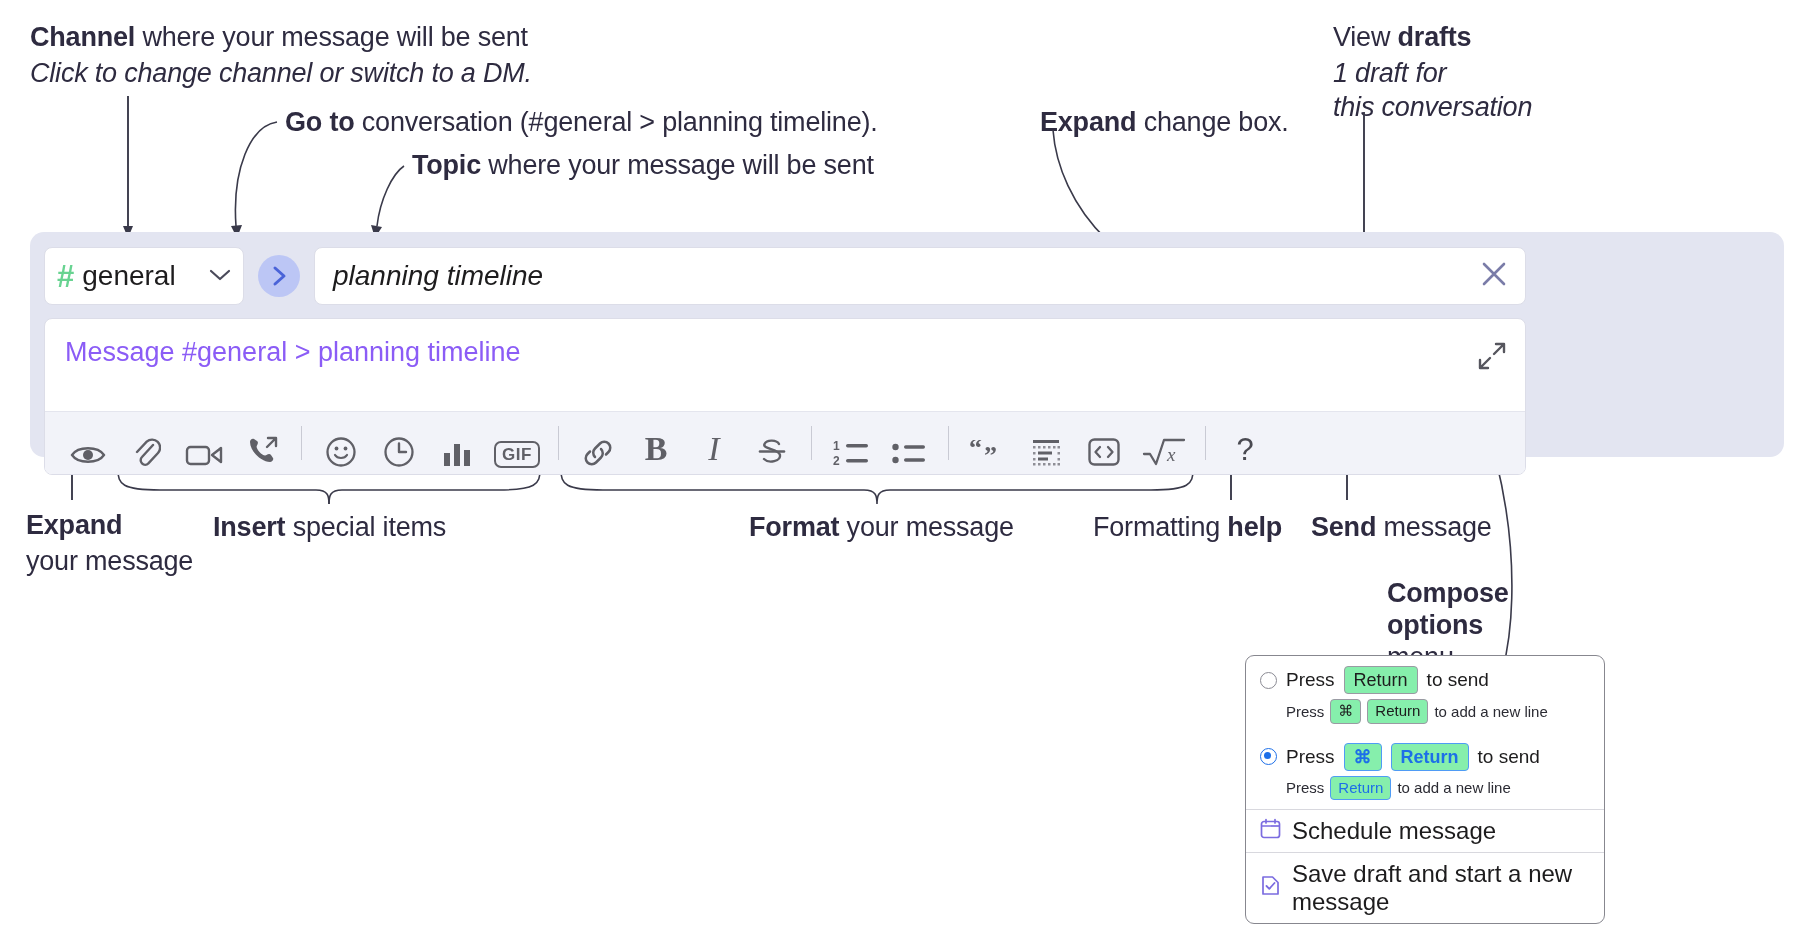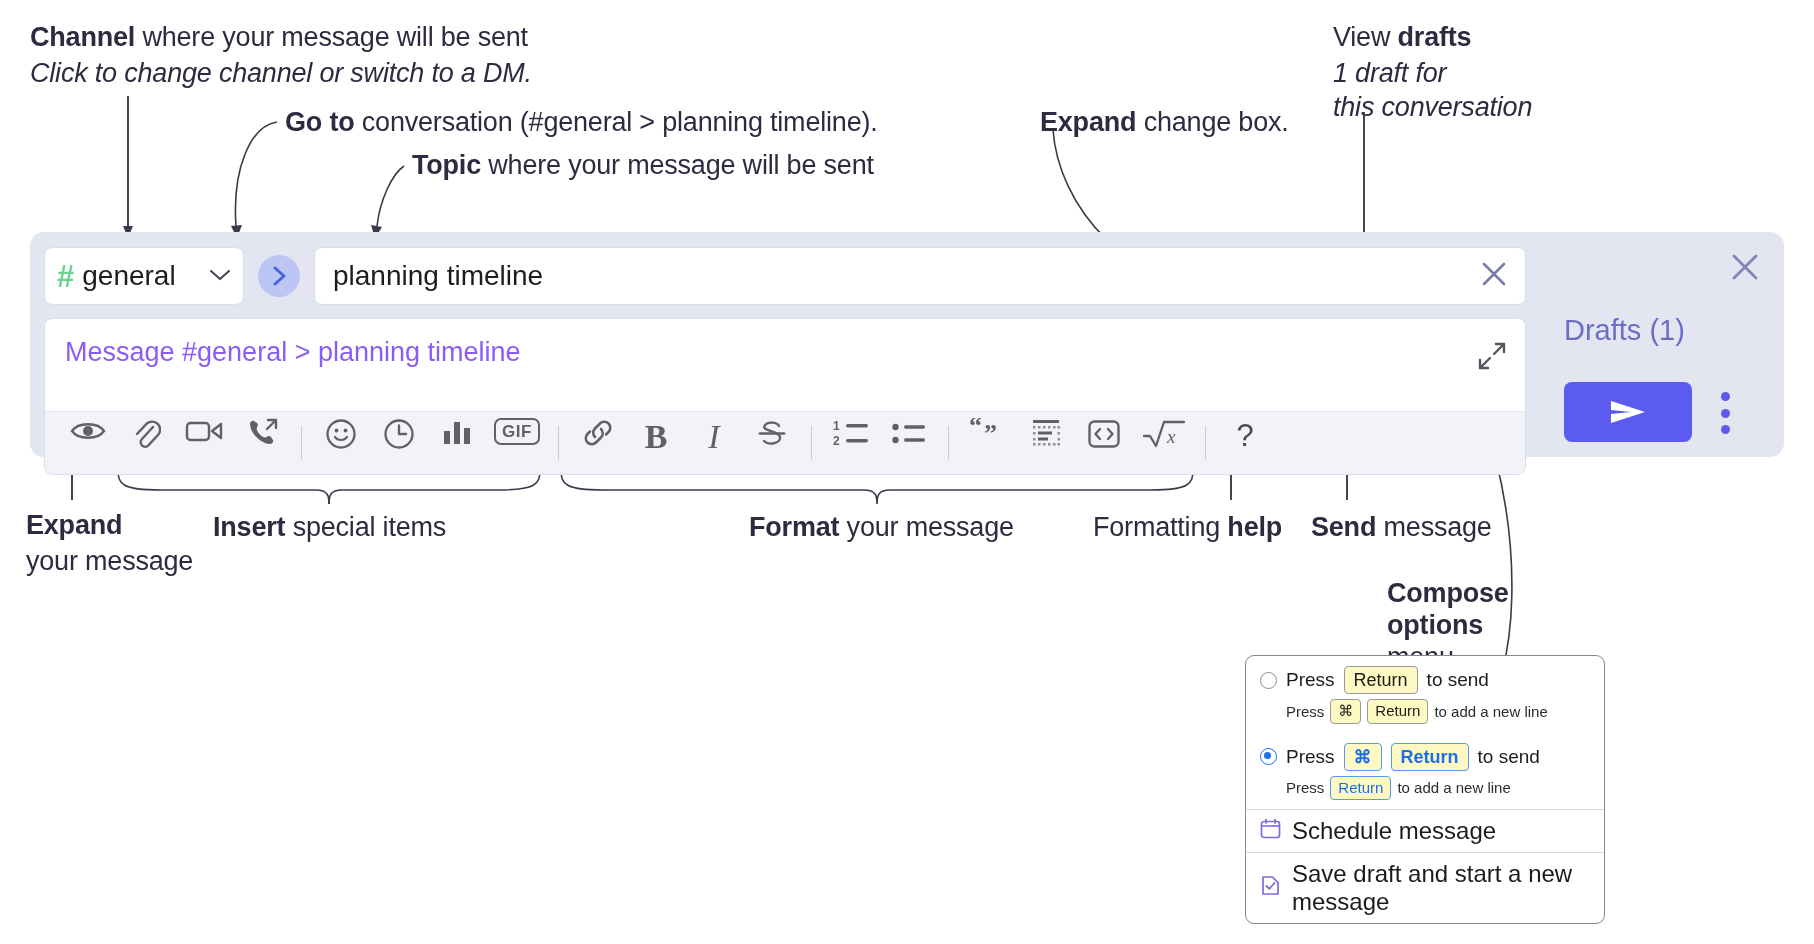--- a/index.html
+++ b/index.html
@@ -89,20 +89,21 @@
   .topic-field {
     flex: 1;
     height: 58px;
     background: #ffffff;
     border: 1px solid #dcdde8;
     border-radius: 8px;
     display: flex;
     align-items: center;
     padding: 0 14px 0 18px;
     box-sizing: border-box;
+    font-style: italic;
   }
   .topic-value {
     flex: 1;
     font-size: 28px;
     color: #1d1c1d;
   }
   .topic-clear { display:block; }
 
   .msg-box {
     margin-top: 12px;
@@ -132,21 +133,21 @@
     border-top: 1px solid #e4e5ee;
     display: flex;
     align-items: center;
     padding: 0 14px;
     gap: 0px;
   }
   .tb {
     width: 58px;
     height: 50px;
     display: flex;
-    align-items: flex-start;
+    align-items: flex-end;
     justify-content: center;
     color: #606067;
   }
   .tb.wide { width: 62px; }
   .tb-sep {
     width: 1px;
     height: 34px;
     background: #c9cad4;
     margin: 0 10px;
     flex: 0 0 auto;
@@ -262,21 +263,21 @@
     gap: 6px;
     font-size: 15px;
     color: #2b2b33;
   }
   .key {
     border: 1.3px solid #9a9aa3;
     border-radius: 4px;
     padding: 1px 7px;
     font-size: 15px;
     line-height: 1.35;
-    background: #fef9c3;
+    background: #86efac;
     color: #1d1c1d;
   }
   .key.big { font-size: 18px; padding: 1px 9px; }
   .key.blue {
     border-color: #4f9bf5;
     color: #1d6fe8;
     font-weight: bold;
   }
   .key.blue.plain { font-weight: normal; color: #1d6fe8; }
   .menu-div { height: 1px; background: #d8d8de; }
@@ -584,41 +585,20 @@
         <div class="tb-sep"></div>
 
         <div class="tb">
           <span class="qmark">?</span>
         </div>
 
       </div>
     </div>
   </div>
 
-  <div id="right-rail">
-    <span class="rail-close">
-      <svg width="34" height="34" viewBox="0 0 34 34">
-          <path d="M6 6 L28 28 M28 6 L6 28" stroke="#8284b4" stroke-width="2.8" stroke-linecap="round"></path>
-        </svg>
-    </span>
-
-    <span class="drafts-link">Drafts (1)</span>
-
-    <div class="send-btn">
-      <svg width="44" height="34" viewBox="0 0 44 34">
-          <path d="M5 6 L39 17 L5 28 L5 19 L25 17 L5 15 Z" fill="#ffffff"></path>
-        </svg>
-    </div>
-
-    <div class="kebab">
-      <i></i>
-      <i></i>
-      <i></i>
-    </div>
-  </div>
 </div>
 
 <div id="menu">
 
   <div class="radio-row">
     <span class="radio"></span>
     <span>Press</span>
     <span class="key big">Return</span>
     <span>to send</span>
   </div>

